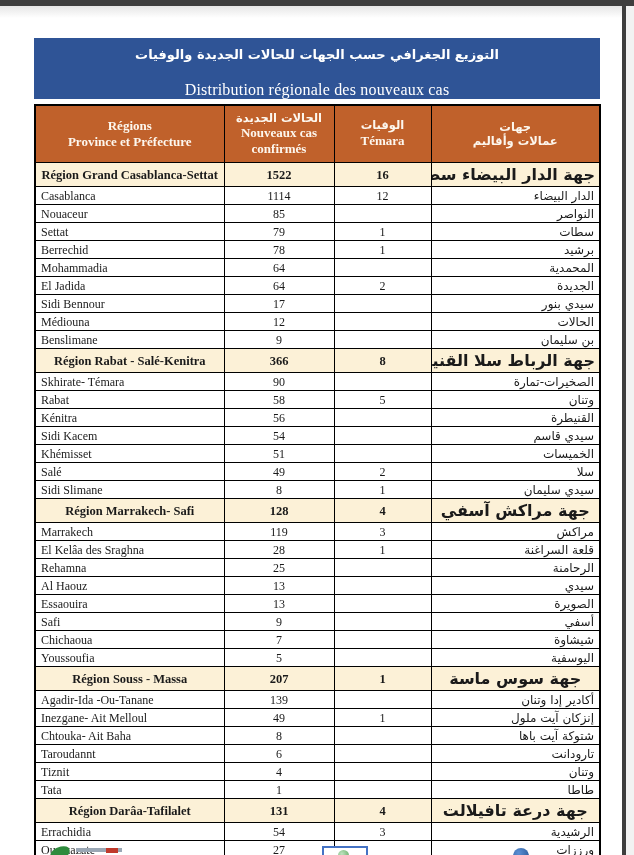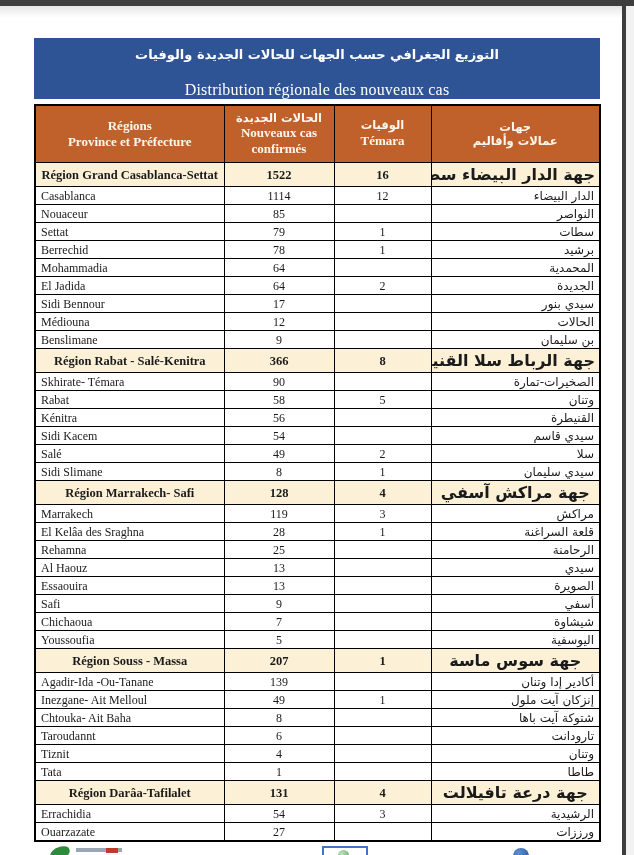--- a/index.html
+++ b/index.html
@@ -193,20 +193,26 @@
     <td class="c3"></td>
     <td class="c4 ar">القنيطرة</td>
   </tr>
         <tr class="data-row">
     <td class="c1">Sidi Kacem</td>
     <td class="c2">54</td>
     <td class="c3"></td>
     <td class="c4 ar">سيدي قاسم</td>
   </tr>
         <tr class="data-row">
+    <td class="c1">Khémisset</td>
+    <td class="c2">51</td>
+    <td class="c3"></td>
+    <td class="c4 ar">الخميسات</td>
+  </tr>
+        <tr class="data-row">
     <td class="c1">Salé</td>
     <td class="c2">49</td>
     <td class="c3">2</td>
     <td class="c4 ar">سلا</td>
   </tr>
         <tr class="data-row">
     <td class="c1">Sidi Slimane</td>
     <td class="c2">8</td>
     <td class="c3">1</td>
     <td class="c4 ar">سيدي سليمان</td>

